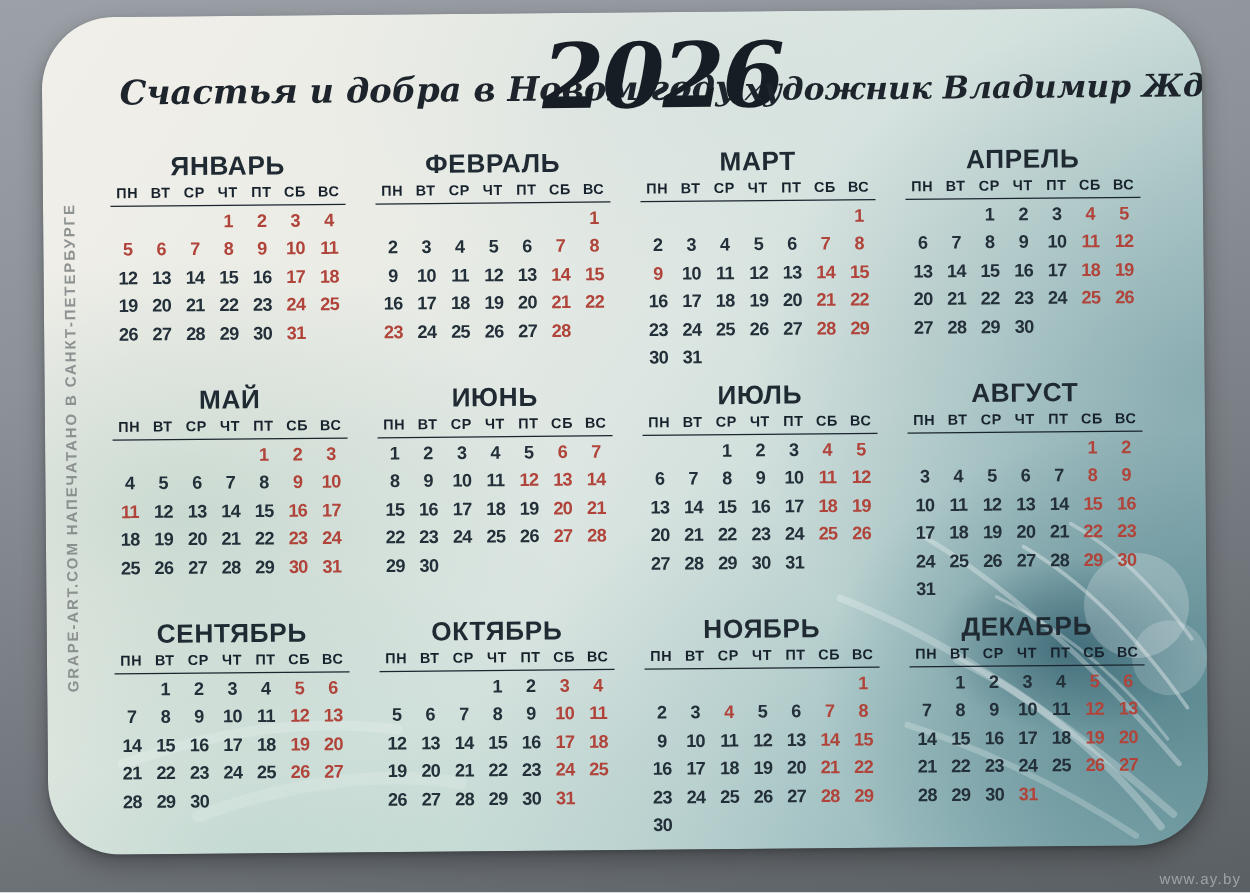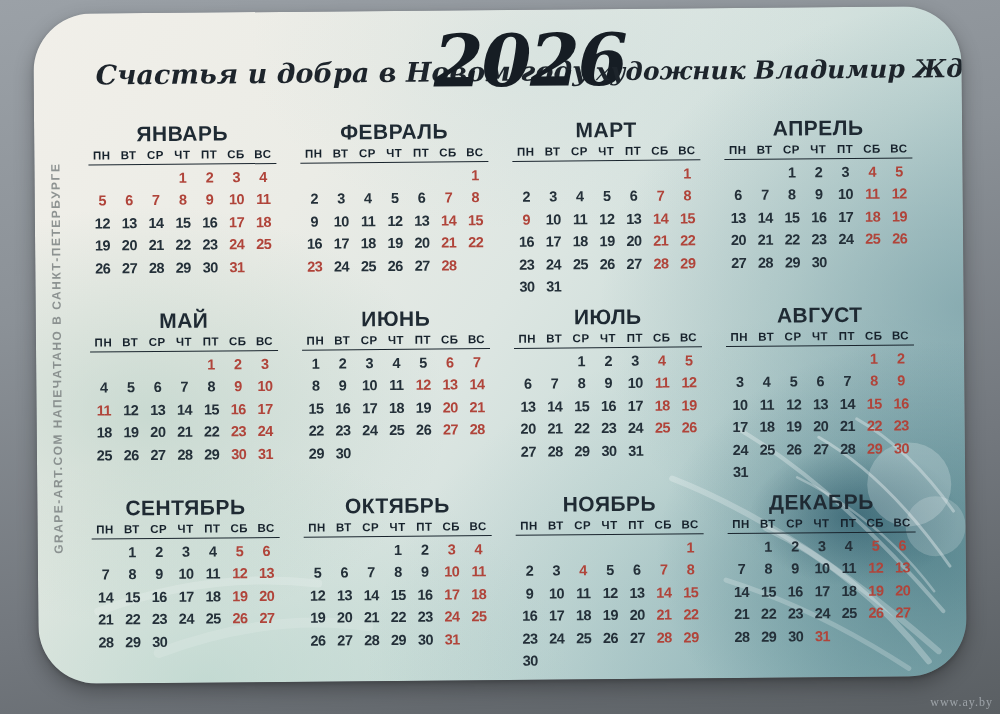--- a/index.html
+++ b/index.html
@@ -67,21 +67,21 @@
   }
   .day {
     width:100%; text-align:center; height:22.4px; line-height:22.4px;
     font-size:14.5px; font-weight:bold; color:#243039; letter-spacing:-0.5px;
   }
   .day.red { color:#b0443a; }
   .day.empty { visibility:hidden; }
 
   .watermark {
     position:absolute; right:7px; bottom:4px;
-    font-family:Liberation Serif, serif; font-size:12px;
+    font-family:Liberation Sans, sans-serif; font-size:12px;
     color:rgba(225,232,238,0.48); letter-spacing:1px;
   }
 </style>
 </head>
 <body>
 
 <div class="photo">
 
   <div class="card">
 

